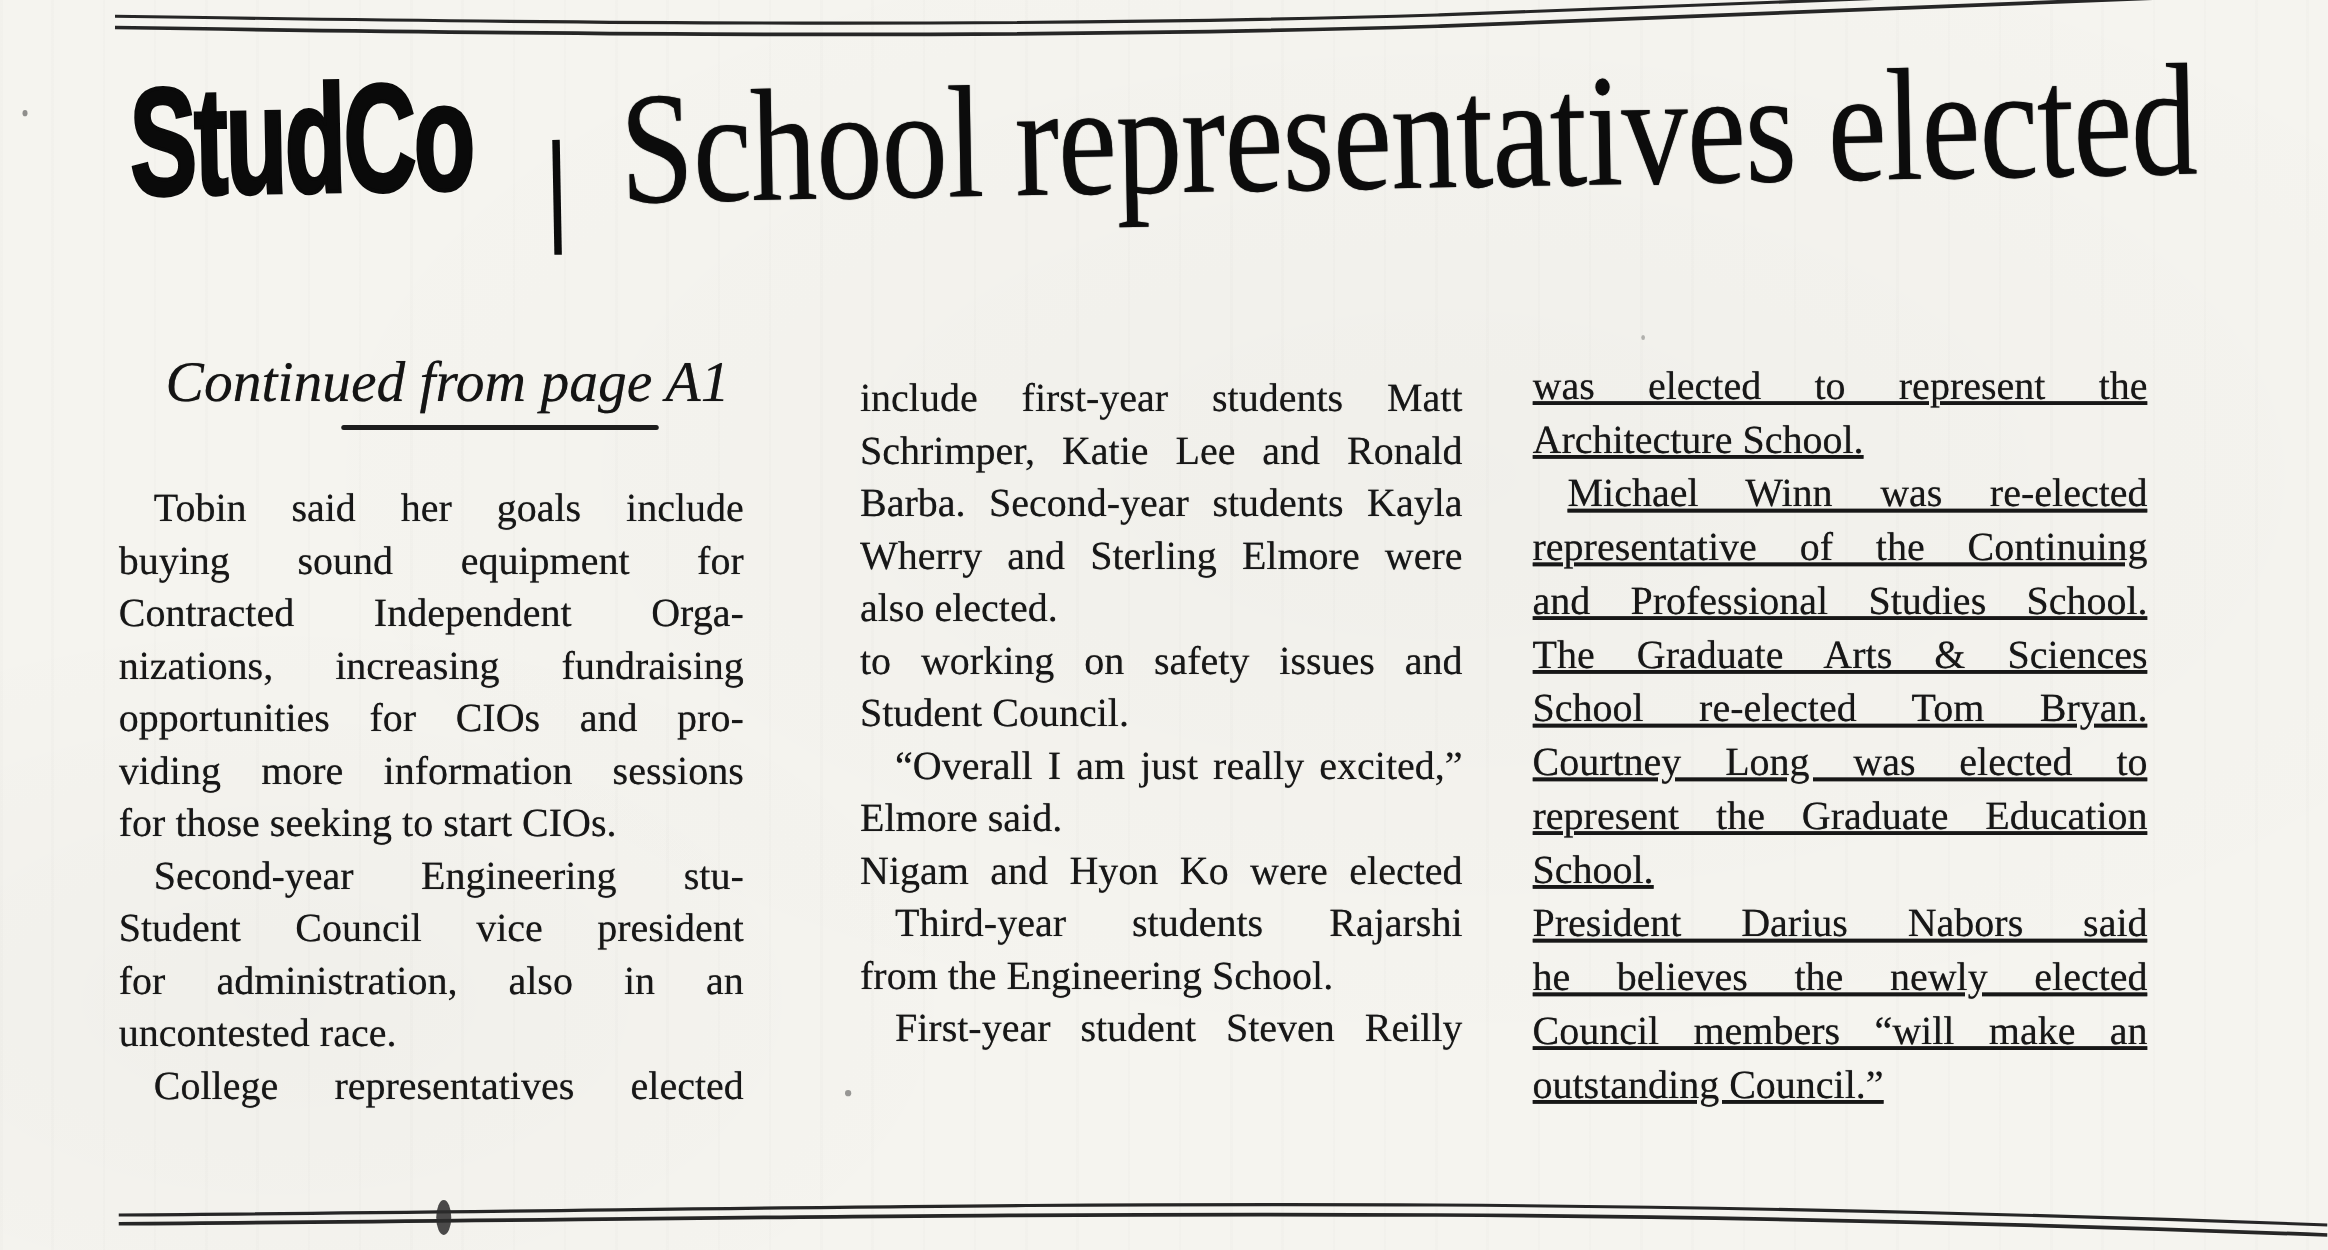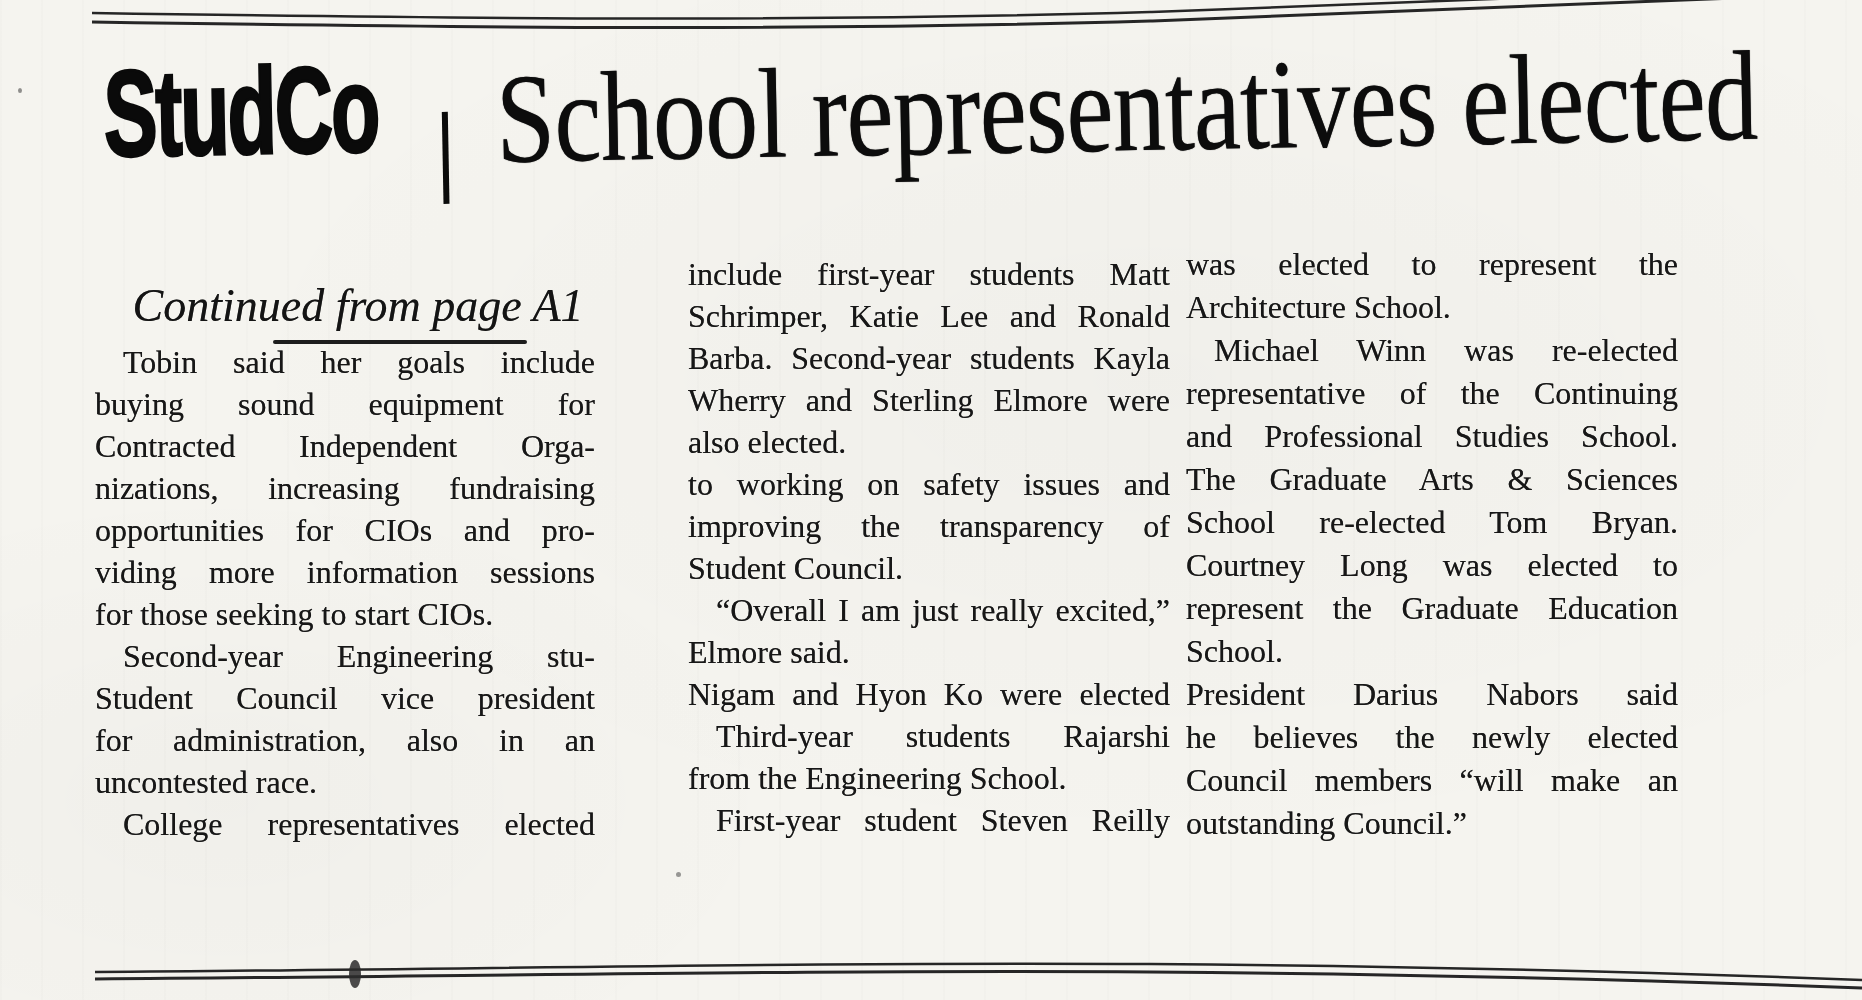--- a/index.html
+++ b/index.html
@@ -70,24 +70,25 @@
     height: 4px; width: 254px; margin: 8px 0 0 178px;
     background: #1d1d1d; border-radius: 2px;
   }
 
   
   .col {
     position: absolute;
     font-size: 32px;
     text-shadow: 0 0 0.6px rgba(0,0,0,0.65);
     color: #171717;
+    margin-top: 44px;
   }
   .col1 { left: 95px;  top: 341px; width: 500px; }
   .col2 { left: 688px; top: 253px; width: 482px; }
-  .col3 { left: 1186px; top: 243px; width: 492px; }
+  .col3 { left: 1226px; top: 243px; width: 492px; text-decoration: underline; }
   .line { height: 42px; line-height: 42px; overflow: hidden; white-space: normal; }
   .col3 .line { height: 43px; line-height: 43px; }
   .line.j { text-align: justify; }
   .line.j::after { content: ""; display: inline-block; width: 100%; height: 0; }
   .line.in { text-indent: 28px; }
 
   
   .speck { position: absolute; background: #3a3a3a; border-radius: 50%; }
   .speck.s1 { left: 18px;  top: 88px;  width: 4px; height: 5px; opacity: .55; }
   .speck.s2 { left: 676px; top: 872px; width: 5px; height: 5px; opacity: .5; }
@@ -128,21 +129,20 @@
       <div class="line">uncontested race.</div>
       <div class="line j in">College representatives elected</div>
     </div>
   <div class="col col2">
       <div class="line j">include first-year students Matt</div>
       <div class="line j">Schrimper, Katie Lee and Ronald</div>
       <div class="line j">Barba. Second-year students Kayla</div>
       <div class="line j">Wherry and Sterling Elmore were</div>
       <div class="line">also elected.</div>
       <div class="line j">to working on safety issues and</div>
-      <div class="line j">improving the transparency of</div>
       <div class="line">Student Council.</div>
       <div class="line j in">“Overall I am just really excited,”</div>
       <div class="line">Elmore said.</div>
       <div class="line j">Nigam and Hyon Ko were elected</div>
       <div class="line j in">Third-year students Rajarshi</div>
       <div class="line">from the Engineering School.</div>
       <div class="line j in">First-year student Steven Reilly</div>
     </div>
   <div class="col col3">
       <div class="line j">was elected to represent the</div>

